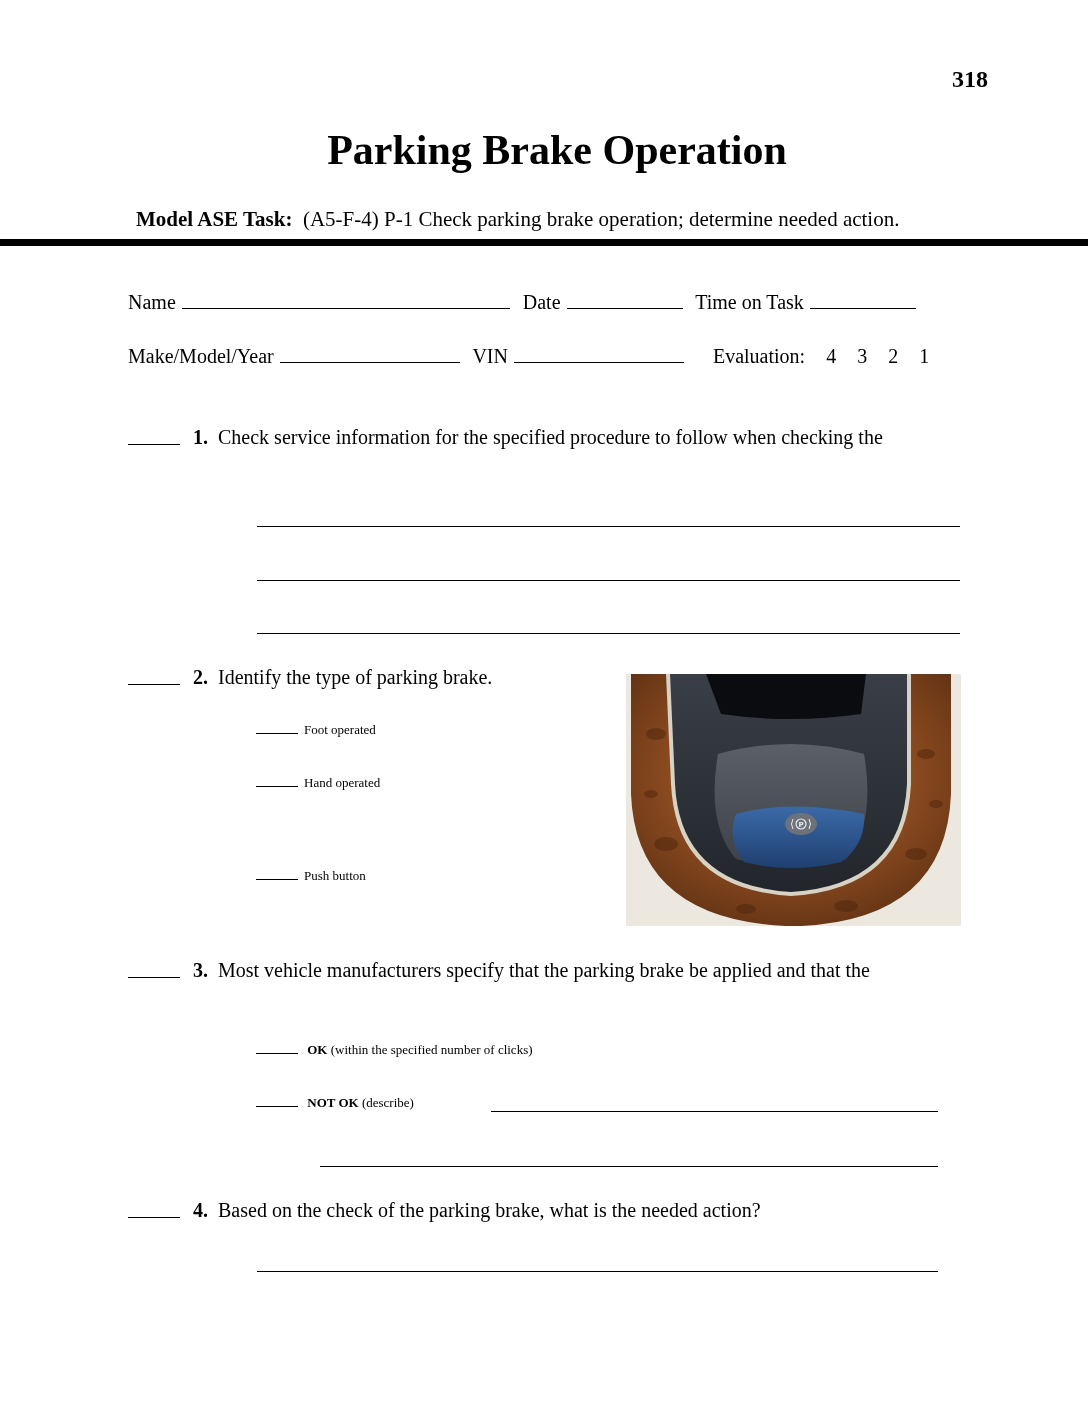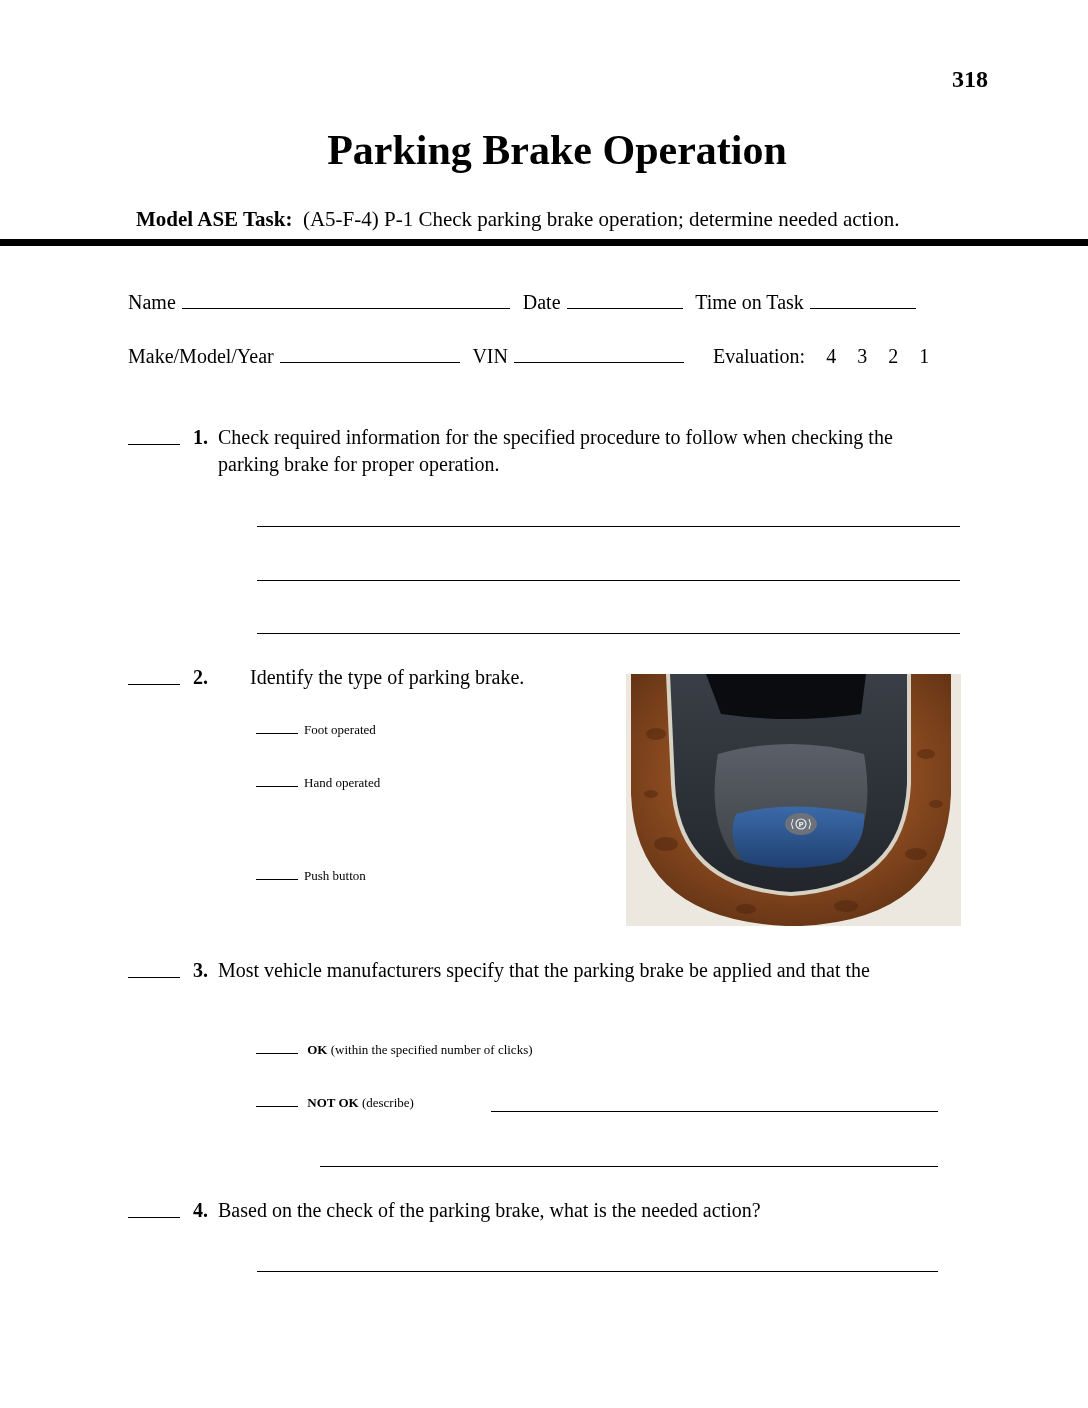--- a/index.html
+++ b/index.html
@@ -52,30 +52,29 @@
     <span>4</span>
     <span>3</span>
     <span>2</span>
     <span>1</span>
   </span>
 </div>
 
 <div class="abs q-blank" style="top:428px; left:128px;"></div>
 <div class="abs q-text q-num" style="top:424px; left:193px;">1.</div>
 <div class="abs q-text" style="top:424px; left:218px; white-space:nowrap;">
-  <div>Check required information for the specified procedure to follow when checking the</div>
-  <div>parking brake for proper operation.</div>
+  <div>Check service information for the specified procedure to follow when checking the</div>
 </div>
 <div class="abs line" style="top:526px; left:257px; width:703px;"></div>
 <div class="abs line" style="top:580px; left:257px; width:703px;"></div>
 <div class="abs line" style="top:633px; left:257px; width:703px;"></div>
 
 <div class="abs q-blank" style="top:668px; left:128px;"></div>
 <div class="abs q-text q-num" style="top:664px; left:193px;">2.</div>
-<div class="abs q-text" style="top:664px; left:218px; white-space:nowrap;margin-left:32px;">Identify the type of parking brake.</div>
+<div class="abs q-text" style="top:664px; left:218px; white-space:nowrap;">Identify the type of parking brake.</div>
 
 <div class="abs opt" style="top:717px; left:256px;">
   <span class="opt-blank"></span><span>Foot operated</span>
 </div>
 <div class="abs opt" style="top:770px; left:256px;">
   <span class="opt-blank"></span><span>Hand operated</span>
 </div>
 <div class="abs opt" style="top:824px; left:256px;margin-top:39px;">
   <span class="opt-blank"></span><span>Push button</span>
 </div>

